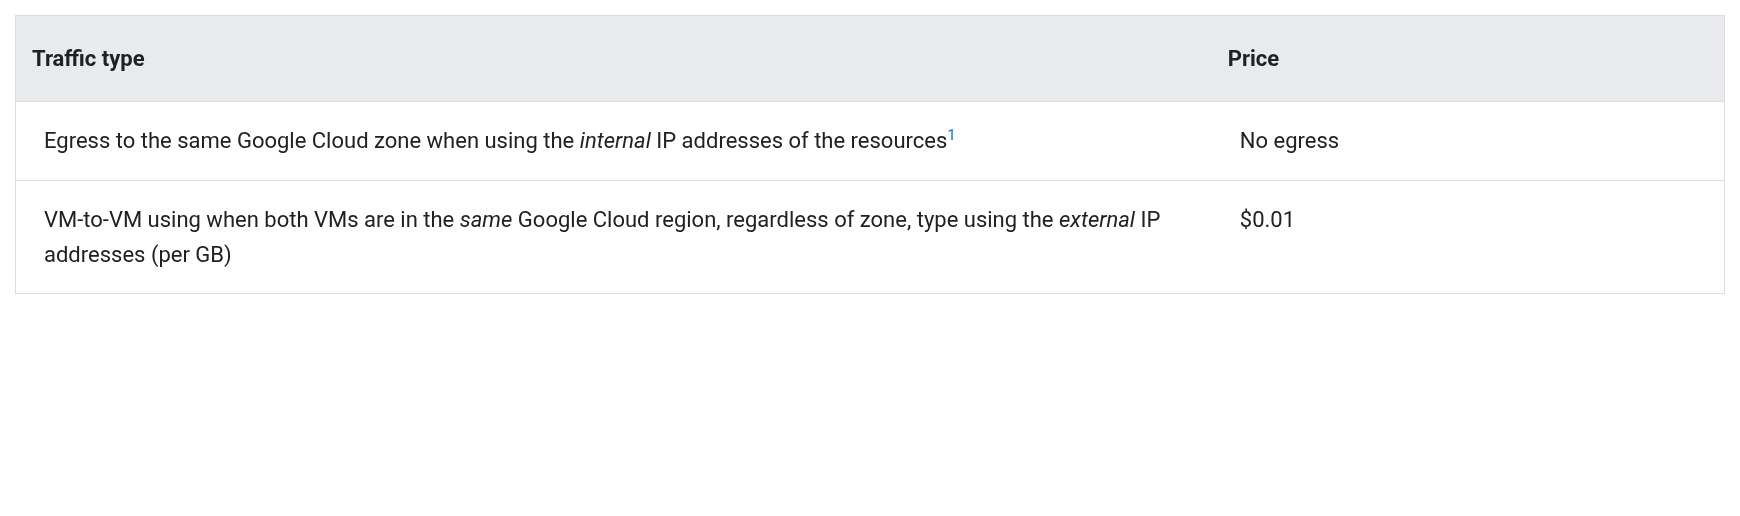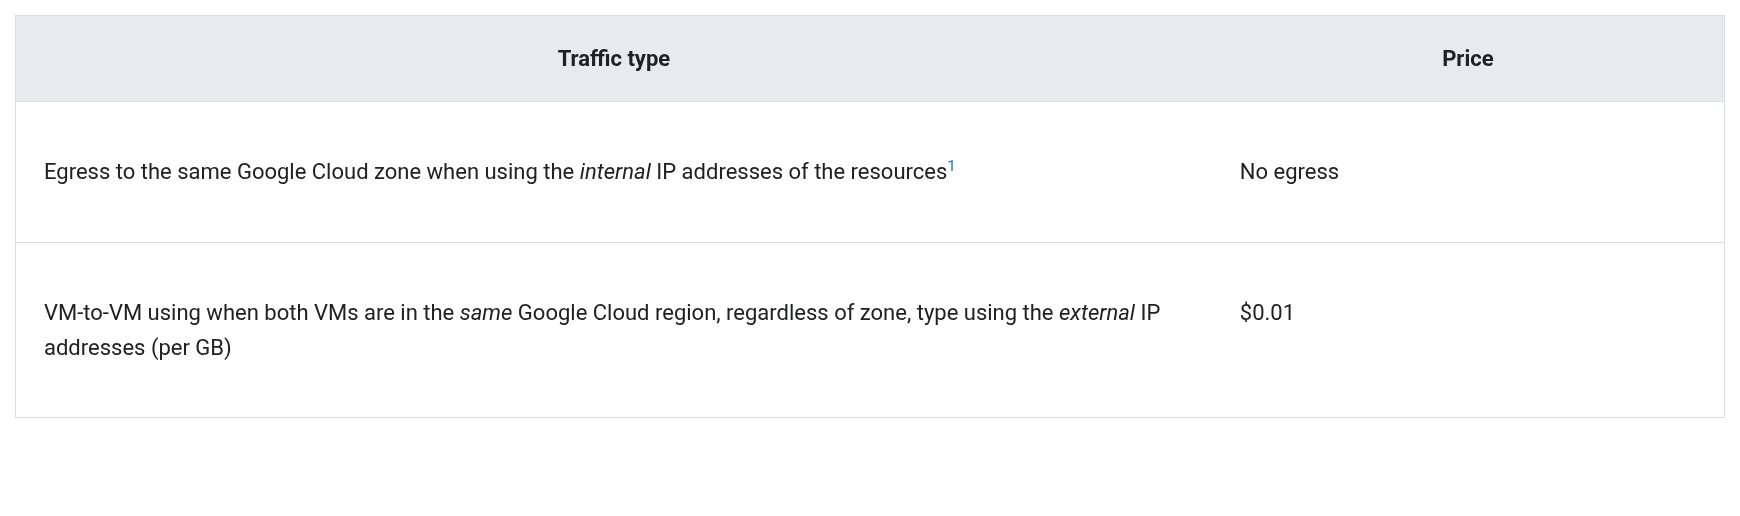--- a/index.html
+++ b/index.html
@@ -14,29 +14,29 @@
     }
     .pricing-table {
       width: 100%;
       border: 1px solid #dadce0;
       border-collapse: collapse;
     }
     .table-header {
       background: #e8eaed;
     }
     .table-header th {
-      text-align: center;
-      padding: 30px 32px;
+      text-align: left;
+      padding: 30px 16px;
       font-weight: 700;
       font-size: 22px;
       color: #202124;
       border-bottom: 1px solid #dadce0;
     }
     .table-row td {
-      padding: 52px 28px;
+      padding: 21px 28px;
       font-size: 22px;
       color: #202124;
       border-bottom: 1px solid #dadce0;
       line-height: 1.6;
       vertical-align: top;
     }
     .col-traffic {
       width: 70%;
     }
     .col-price {

